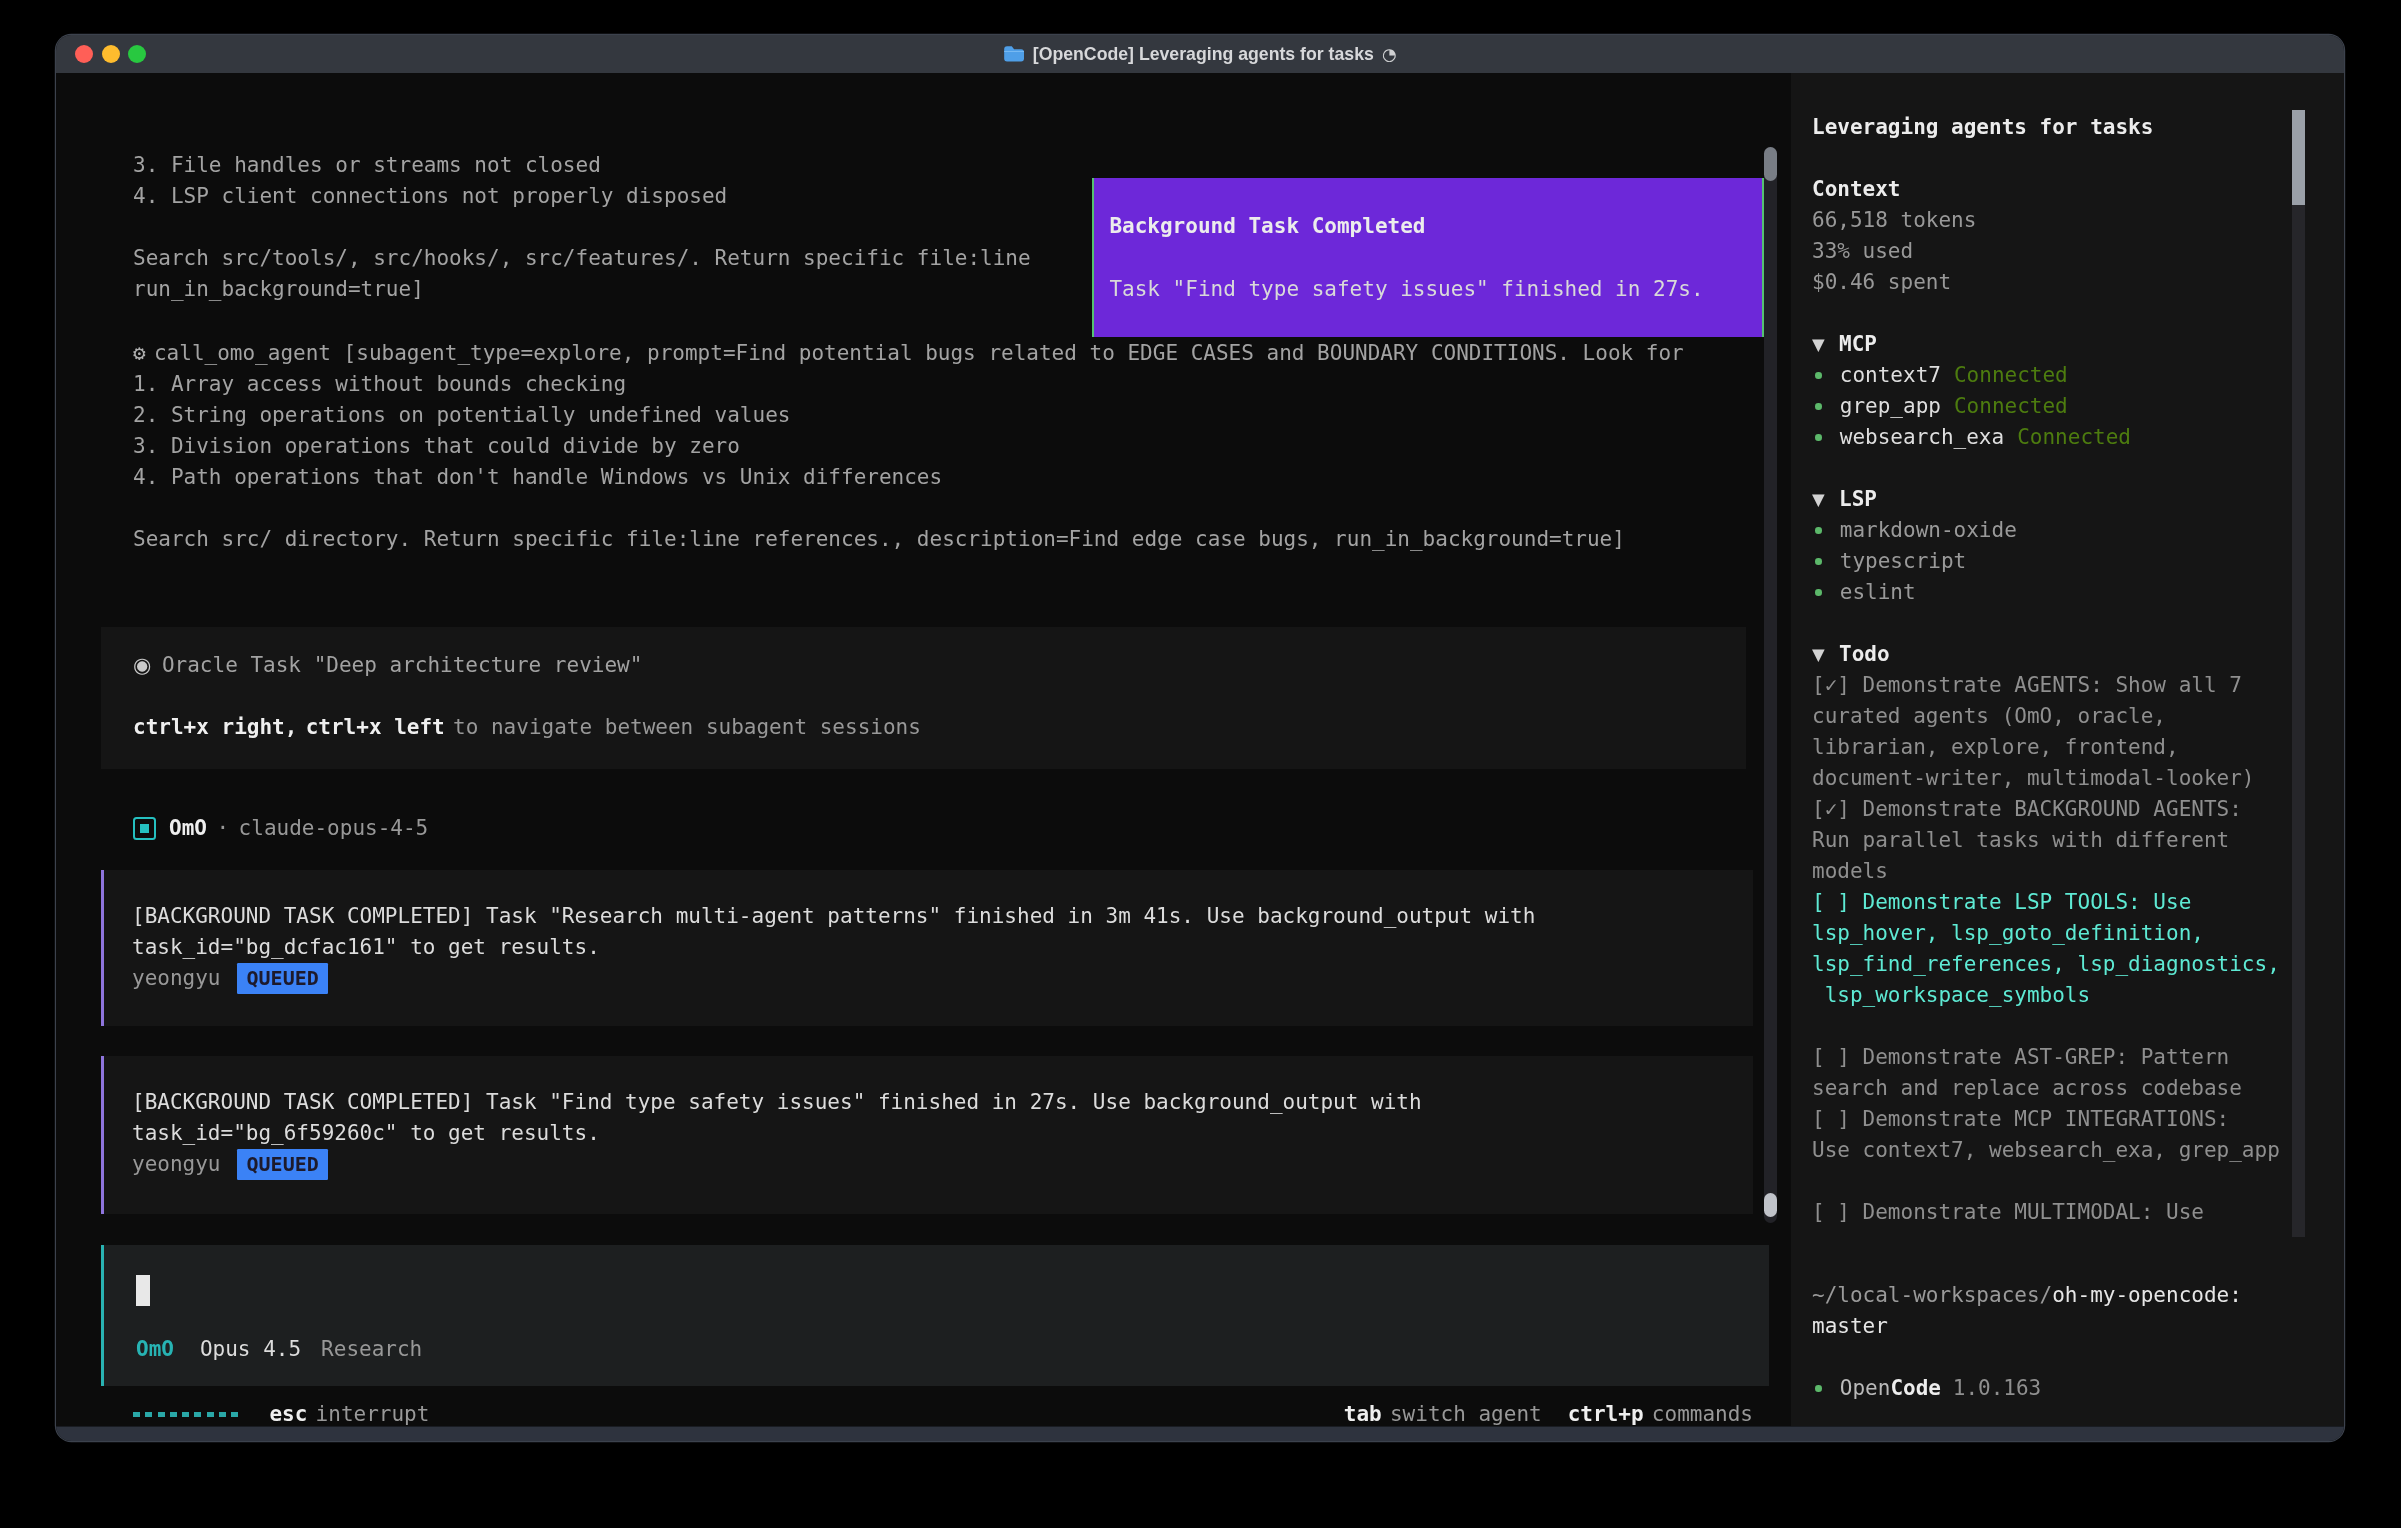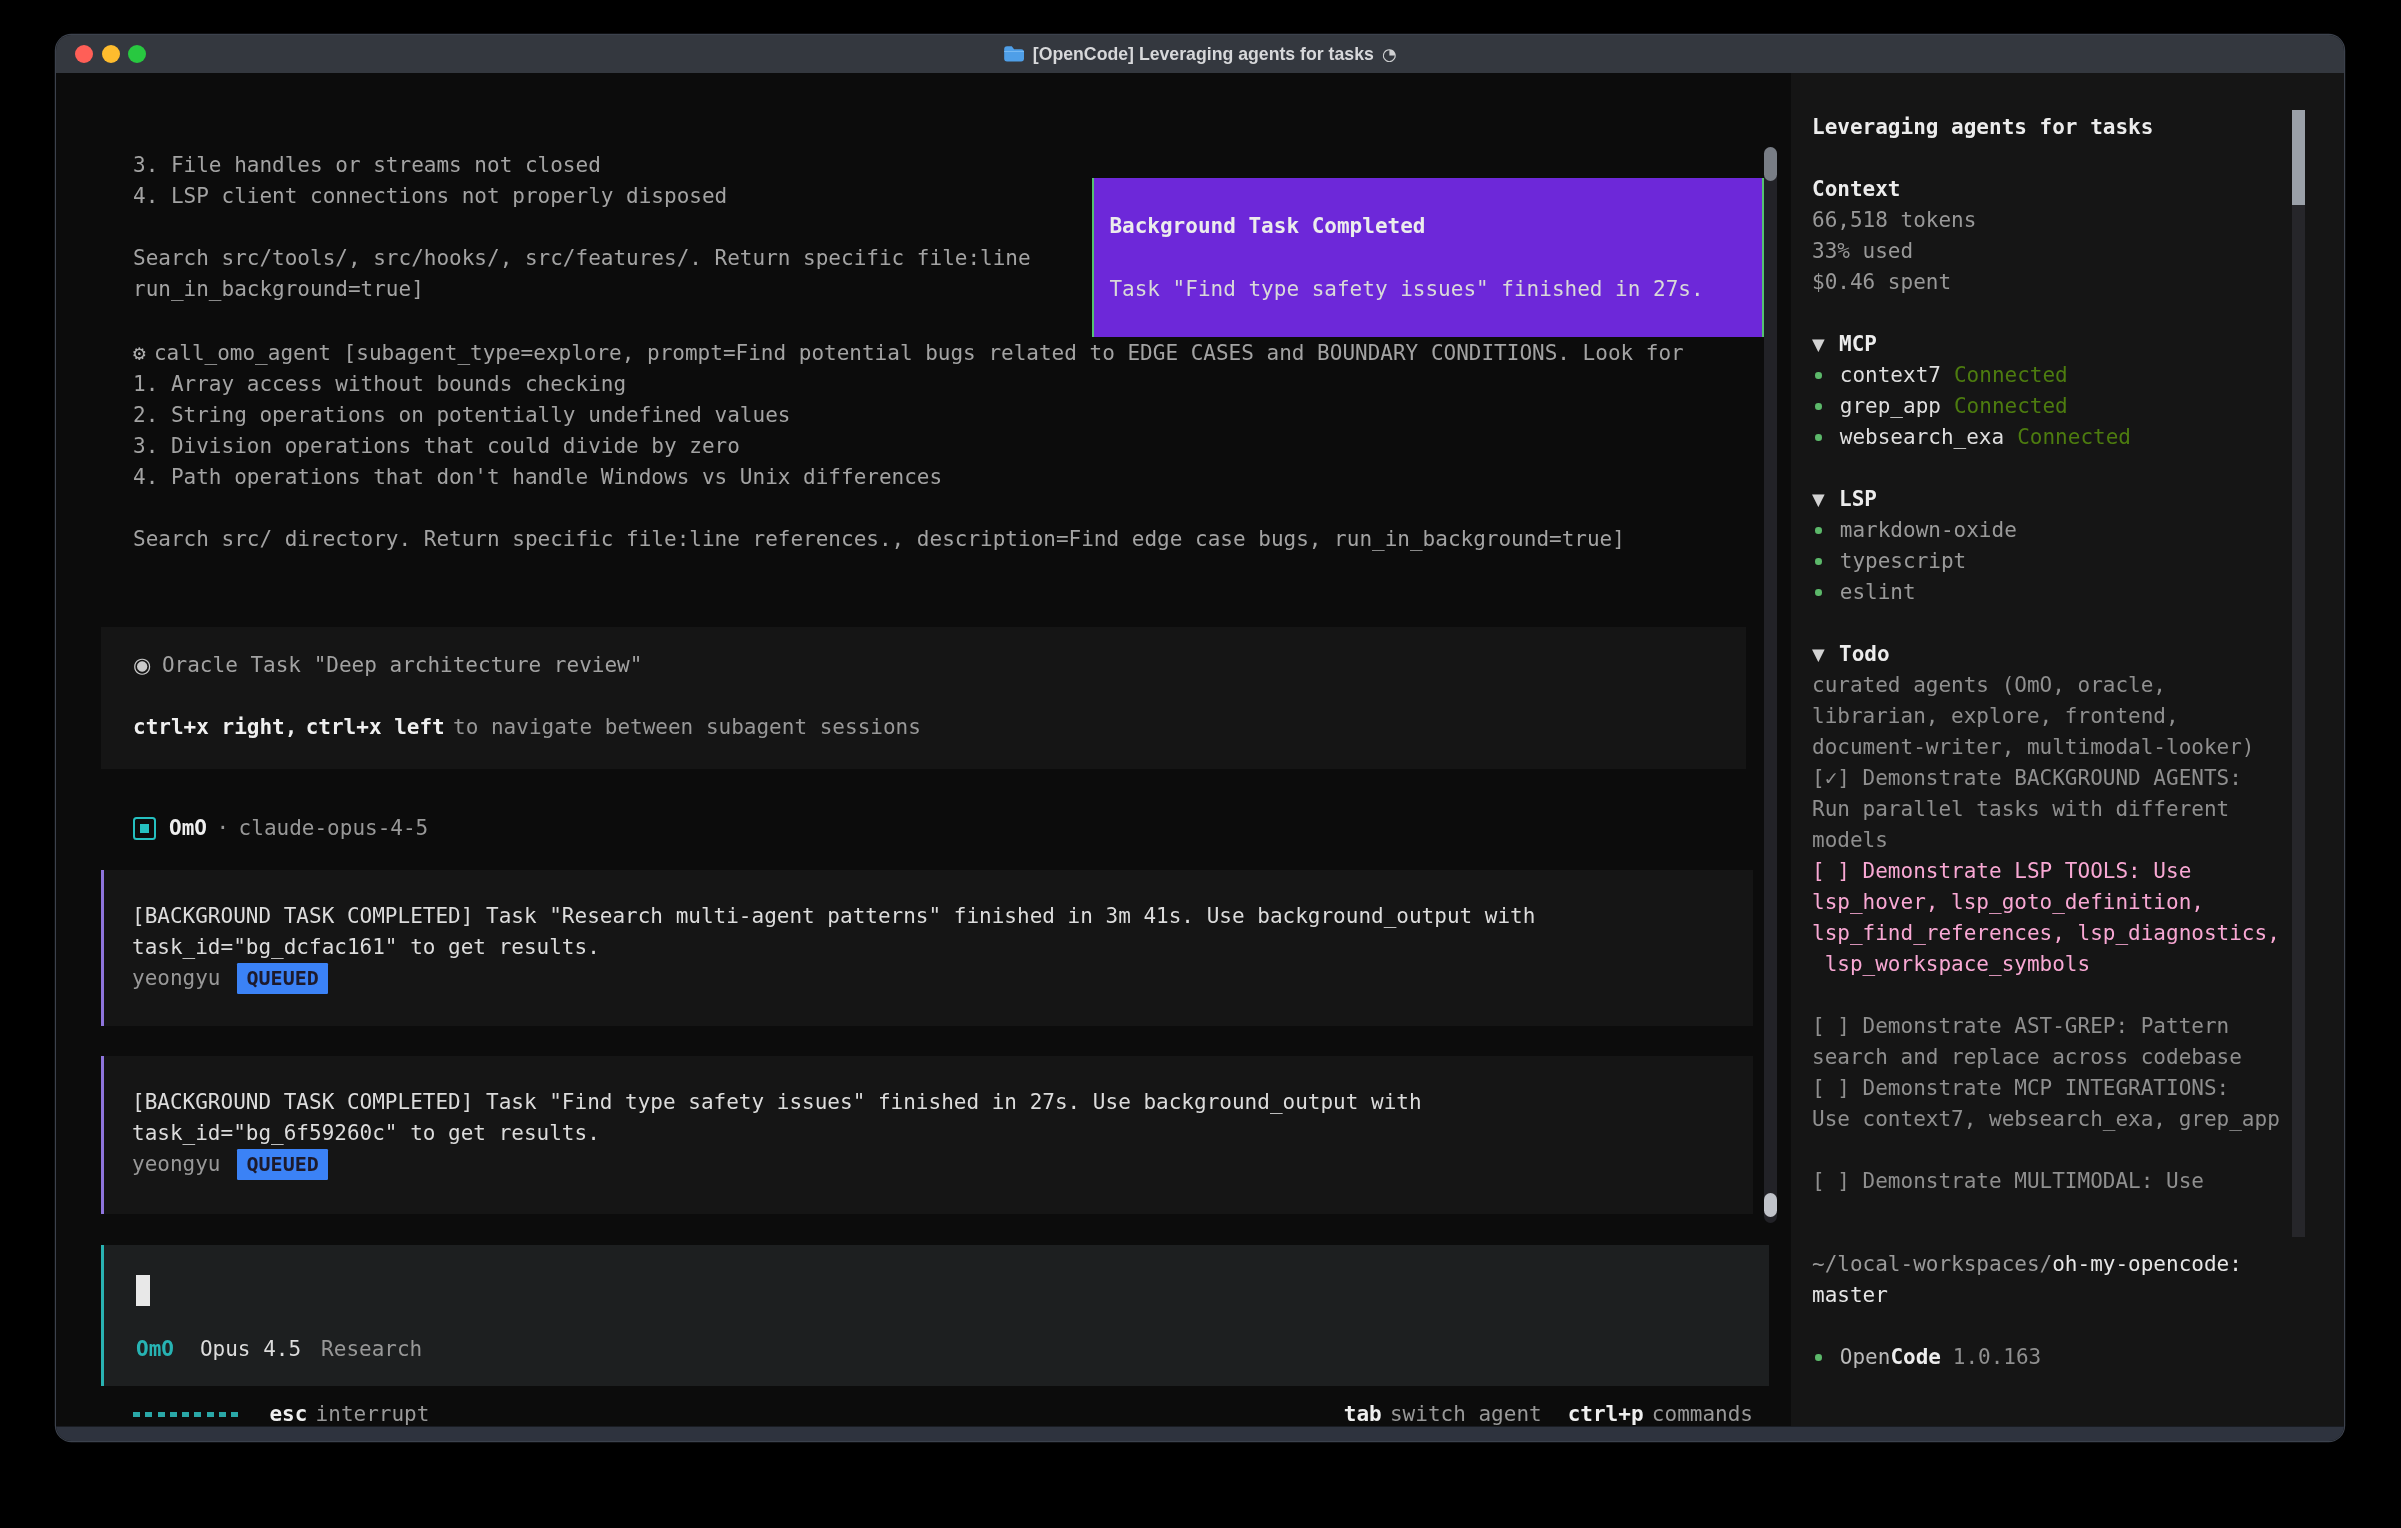--- a/index.html
+++ b/index.html
@@ -75,21 +75,21 @@
   .sln{height:31px;line-height:31px;white-space:pre;}
   .slnc{height:31px;line-height:31px;display:flex;align-items:center;white-space:pre;}
   .gap{height:31px;} .gap-lg{height:52px;}
   .s-title{font-weight:bold;color:#ececec;}
   .s-head{font-weight:bold;color:#ececec;}
   .tri{font-family:"DejaVu Sans",sans-serif;font-size:16.5px;color:#d2d2d2;width:27px;display:inline-block;font-weight:400;}
   .dot{width:6.5px;height:6.5px;border-radius:50%;background:#5cb86a;display:inline-block;
        margin-left:3px;margin-right:18.3px;flex:0 0 auto;}
   .mcp-name{color:#dedede;} .mcp-status{color:#4d7c0f;margin-left:13px;}
   .lsp-name{color:#9a9a9a;}
-  .todo-done{color:#8f8f8f;} .todo-active{color:#f9a8d4;}
+  .todo-done{color:#8f8f8f;} .todo-active{color:#5eead4;}
   .path-dim{color:#9a9a9a;} .path-bold{color:#e6e6e6;}
   .ver-open{color:#b9b9b9;} .ver-code{font-weight:bold;color:#ededed;} .ver-num{color:#8f8f8f;margin-left:11.8px;}
 </style>
 </head>
 <body>
 
 <div class="window">
 
   <div class="titlebar">
     <div class="lights">
@@ -195,20 +195,21 @@
     <div class="slnc"><span class="dot"></span><span class="mcp-name">context7</span><span class="mcp-status">Connected</span></div>
     <div class="slnc"><span class="dot"></span><span class="mcp-name">grep_app</span><span class="mcp-status">Connected</span></div>
     <div class="slnc"><span class="dot"></span><span class="mcp-name">websearch_exa</span><span class="mcp-status">Connected</span></div>
     <div class="gap"></div>
     <div class="slnc"><span class="tri">▼</span><span class="s-head">LSP</span></div>
     <div class="slnc"><span class="dot"></span><span class="lsp-name">markdown-oxide</span></div>
     <div class="slnc"><span class="dot"></span><span class="lsp-name">typescript</span></div>
     <div class="slnc"><span class="dot"></span><span class="lsp-name">eslint</span></div>
     <div class="gap"></div>
     <div class="slnc"><span class="tri">▼</span><span class="s-head">Todo</span></div>
+    <div class="sln todo-done">[✓] Demonstrate AGENTS: Show all 7</div>
     <div class="sln todo-done">curated agents (OmO, oracle,</div>
     <div class="sln todo-done">librarian, explore, frontend,</div>
     <div class="sln todo-done">document-writer, multimodal-looker)</div>
     <div class="sln todo-done">[✓] Demonstrate BACKGROUND AGENTS:</div>
     <div class="sln todo-done">Run parallel tasks with different</div>
     <div class="sln todo-done">models</div>
     <div class="sln todo-active">[ ] Demonstrate LSP TOOLS: Use</div>
     <div class="sln todo-active">lsp_hover, lsp_goto_definition,</div>
     <div class="sln todo-active">lsp_find_references, lsp_diagnostics,</div>
     <div class="sln todo-active"> lsp_workspace_symbols</div>

